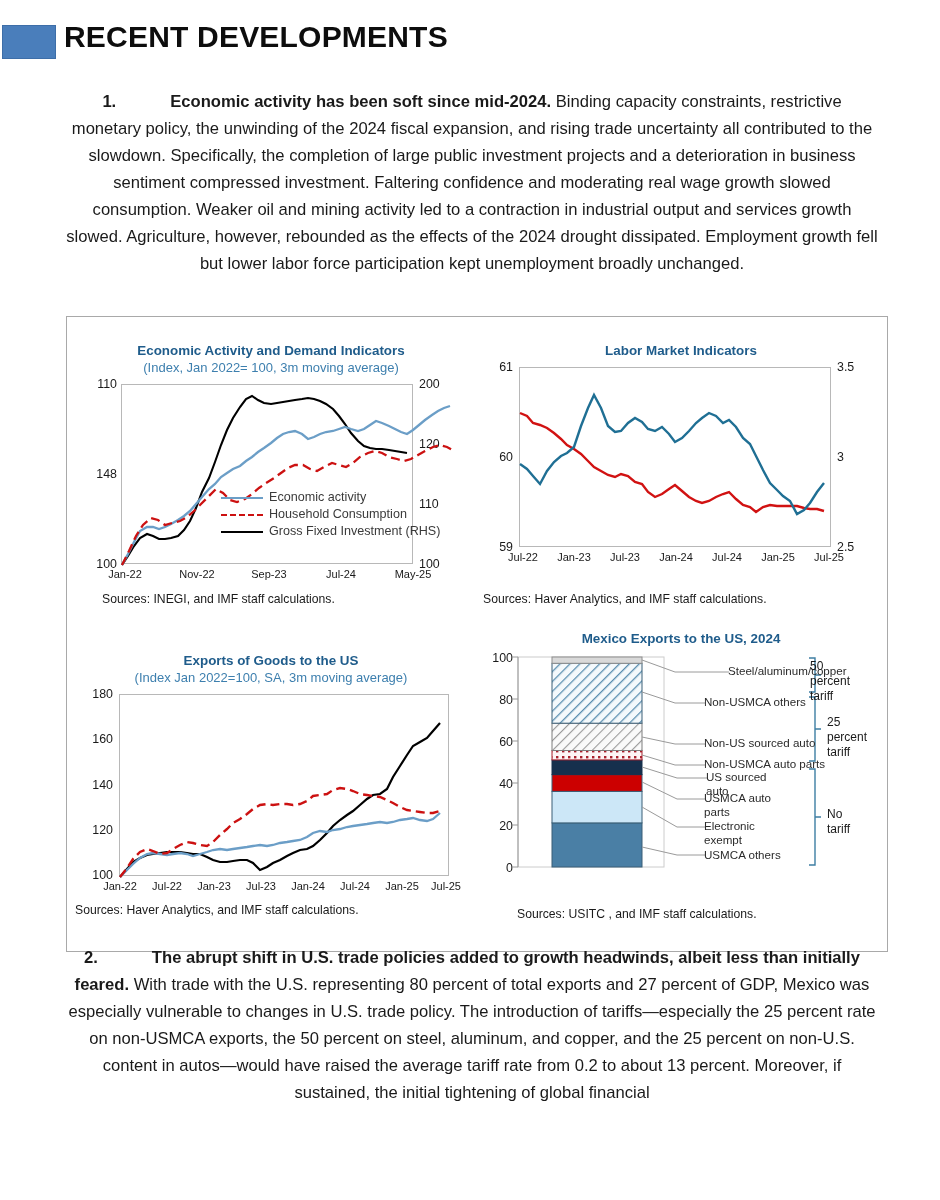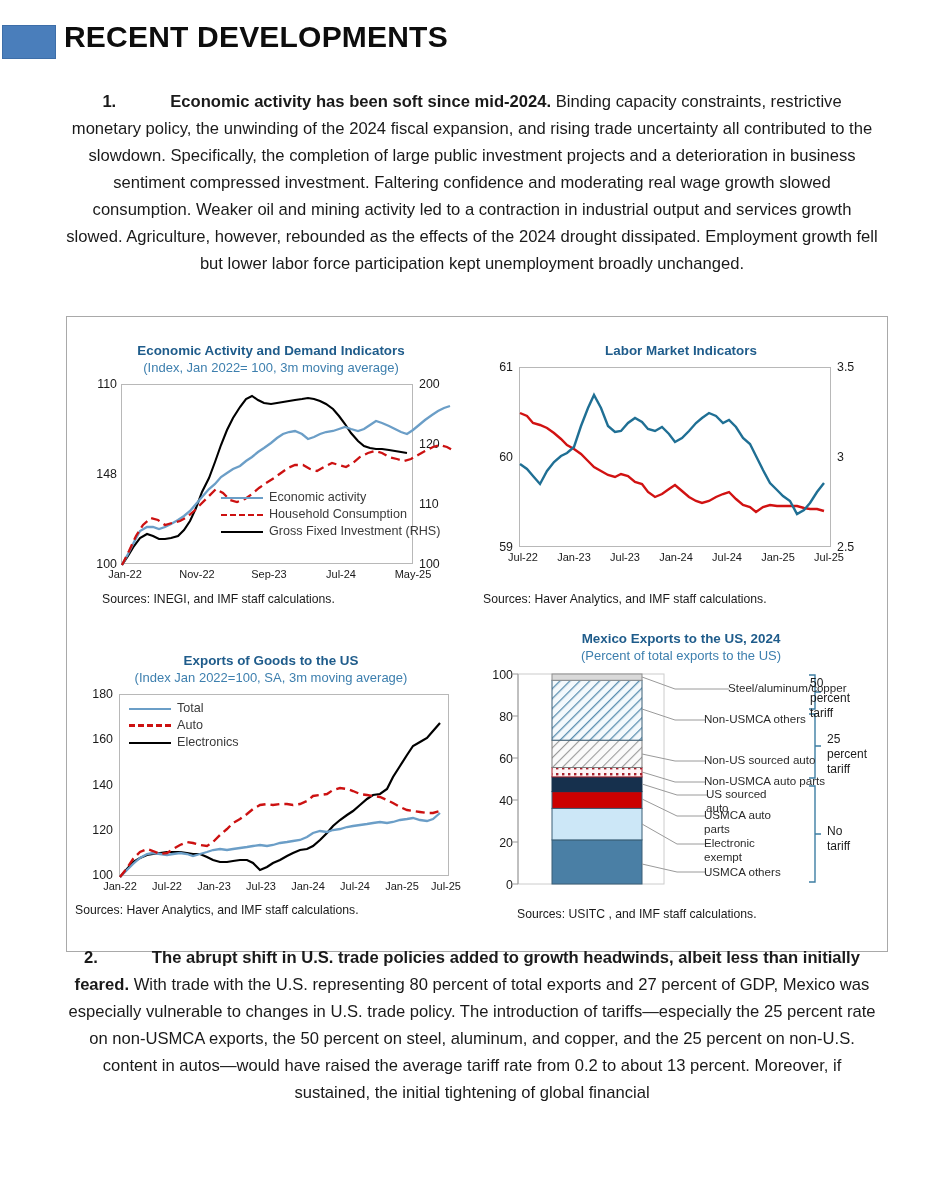--- a/index.html
+++ b/index.html
@@ -194,50 +194,35 @@
         <g transform="translate(51,9)">
 
           <polyline fill="none" stroke="#000000" stroke-width="2.2" points="0,182 7,174 13,167 20,163 27,160 33,159 40,158 47,157 53,157 60,157 67,158 73,159 80,159 87,162 93,165 100,167 107,167 113,166 120,165 127,165 133,168 140,175 147,172 153,168 160,165 167,161 173,158 180,155 187,154 193,151 200,145 207,138 213,131 220,125 227,120 233,116 240,110 247,104 253,100 260,99 267,94 273,82 280,71 287,60 293,51 300,47 307,43 313,36 320,28"></polyline>
 
           <polyline fill="none" stroke="#6b9ec7" stroke-width="2.3" points="0,182 7,175 13,169 20,163 27,159 33,158 40,159 47,160 53,159 60,158 67,159 73,161 80,159 87,157 93,155 100,154 107,155 113,154 120,153 127,152 133,151 140,150 147,151 153,150 160,148 167,147 173,146 180,145 187,142 193,138 200,136 207,137 213,135 220,134 227,132 233,131 240,130 247,129 253,128 260,127 267,128 273,127 280,125 287,124 293,123 300,125 307,126 313,124 320,118"></polyline>
 
           <polyline fill="none" stroke="#cc1111" stroke-width="2.4" stroke-dasharray="9,5" points="0,182 7,173 13,164 20,157 27,154 33,156 40,159 47,158 53,154 60,150 67,147 73,148 80,150 87,151 93,147 100,140 107,134 113,128 120,124 127,119 133,114 140,110 147,109 153,110 160,109 167,109 173,110 180,109 187,106 193,101 200,100 207,99 213,95 220,93 227,94 233,96 240,99 247,100 253,101 260,102 267,105 273,108 280,112 287,115 293,116 300,117 307,118 313,118 320,116"></polyline>
         </g>
       </svg>
 
-      <div class="lgd" style="left:60px; top:14px;">
-        <div class="lgdrow">
-          <span class="lgdline" style="border-top:2.8px solid #6b9ec7;"></span>
-          <span class="lgdtext">Total</span>
-        </div>
-        <div class="lgdrow">
-          <span class="lgdline" style="border-top:3px dashed #cc1111;"></span>
-          <span class="lgdtext">Auto</span>
-        </div>
-        <div class="lgdrow">
-          <span class="lgdline" style="border-top:2.8px solid #000;"></span>
-          <span class="lgdtext">Electronics</span>
-        </div>
-      </div>
 
       <div class="xlab" style="left:22px; top:194px; width:58px;">Jan-22</div>
       <div class="xlab" style="left:69px; top:194px; width:58px;">Jul-22</div>
       <div class="xlab" style="left:116px; top:194px; width:58px;">Jan-23</div>
       <div class="xlab" style="left:163px; top:194px; width:58px;">Jul-23</div>
       <div class="xlab" style="left:210px; top:194px; width:58px;">Jan-24</div>
       <div class="xlab" style="left:257px; top:194px; width:58px;">Jul-24</div>
       <div class="xlab" style="left:304px; top:194px; width:58px;">Jan-25</div>
       <div class="xlab" style="left:348px; top:194px; width:58px;">Jul-25</div>
     </div>
     <div class="src" style="position:absolute; left:6px; top:250px;">Sources: Haver Analytics, and IMF staff calculations.</div>
   </div>
 
   <div class="chart c4">
     <div class="ct">Mexico Exports to the US, 2024</div>
-    <div class="cs">(Percent of total exports to the US)</div>
 
     <div class="plotwrap" style="height:240px;">
       <div class="tick l" style="left:0px; top:4px; width:36px;">100</div>
       <div class="tick l" style="left:0px; top:46px; width:36px;">80</div>
       <div class="tick l" style="left:0px; top:88px; width:36px;">60</div>
       <div class="tick l" style="left:0px; top:130px; width:36px;">40</div>
       <div class="tick l" style="left:0px; top:172px; width:36px;">20</div>
       <div class="tick l" style="left:0px; top:214px; width:36px;">0</div>
 
       <svg width="408" height="240" style="position:absolute;left:0;top:0;">

